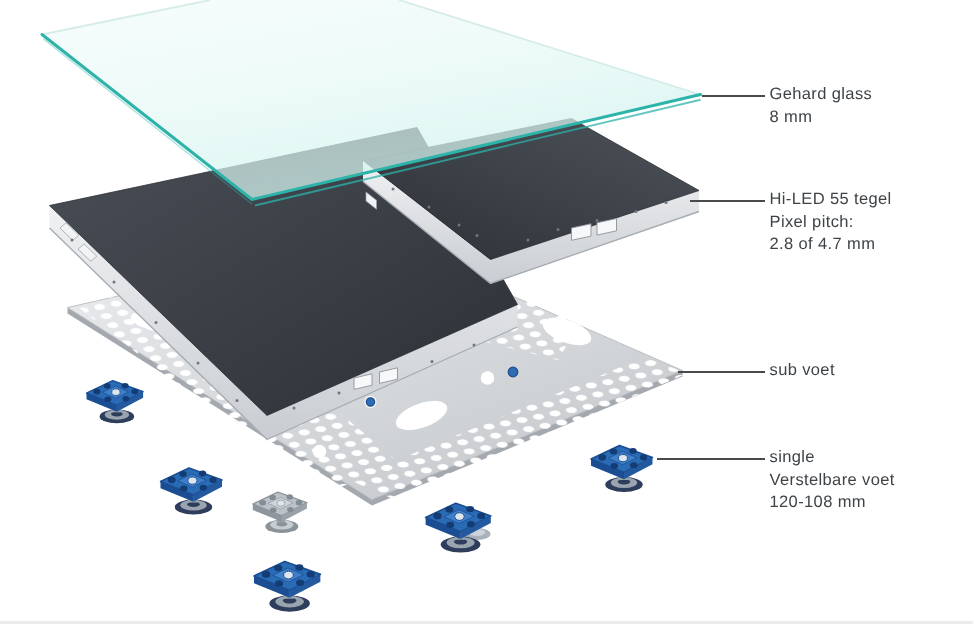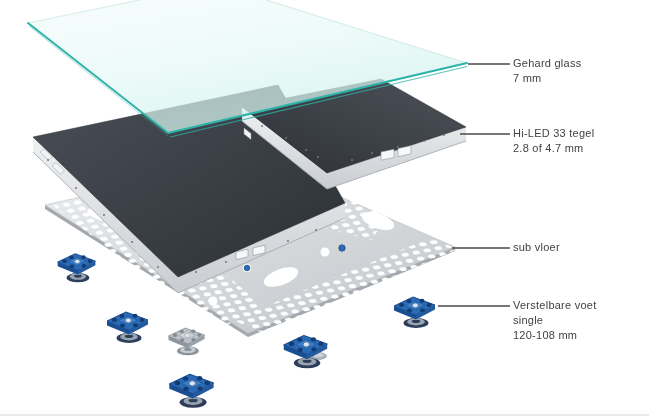--- a/index.html
+++ b/index.html
@@ -168,33 +168,34 @@
   <g stroke="#4a4a4a" stroke-width="1.3">
     <line x1="468" y1="64" x2="510" y2="64"></line>
     <line x1="460" y1="134" x2="510" y2="134"></line>
     <line x1="452" y1="248" x2="510" y2="248"></line>
     <line x1="438" y1="306" x2="510" y2="306"></line>
   </g>
 </svg>
 
 <div class="annotation" style="top:56px">
   <div>Gehard glass</div>
-  <div>7 mm</div>
+  <div>8 mm</div>
 </div>
 
 <div class="annotation" style="top:126px">
-  <div>Hi-LED 33 tegel</div>
+  <div>Hi-LED 55 tegel</div>
+  <div>Pixel pitch:</div>
   <div>2.8 of 4.7 mm</div>
 </div>
 
 <div class="annotation" style="top:240px">
-  <div>sub vloer</div>
+  <div>sub voet</div>
 </div>
 
 <div class="annotation" style="top:298px">
+  <div>single</div>
   <div>Verstelbare voet</div>
-  <div>single</div>
   <div>120-108 mm</div>
 </div>
 
 <div class="bottom-divider"></div>
 
 </div>
 
 </body></html>

